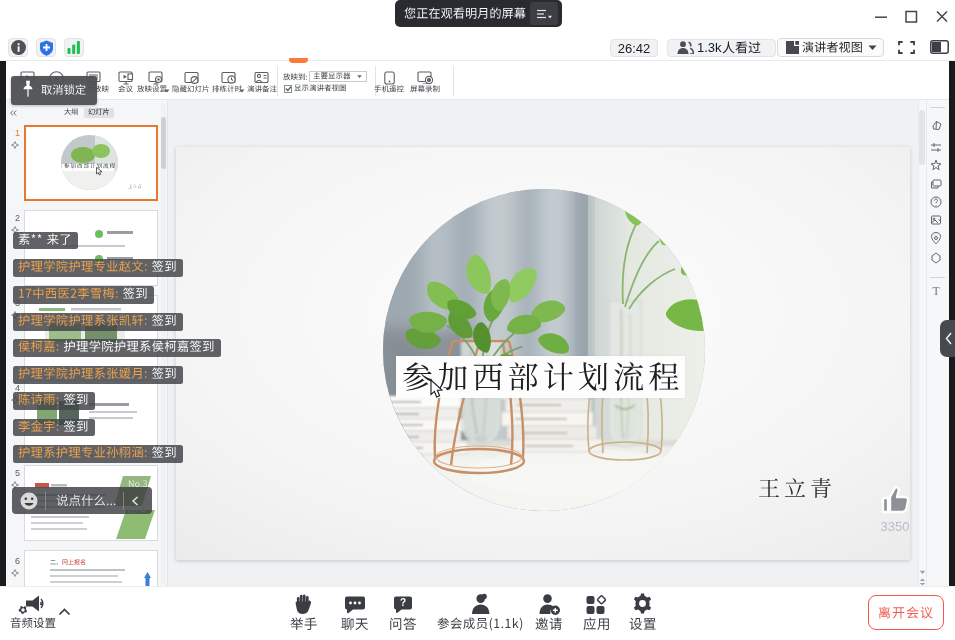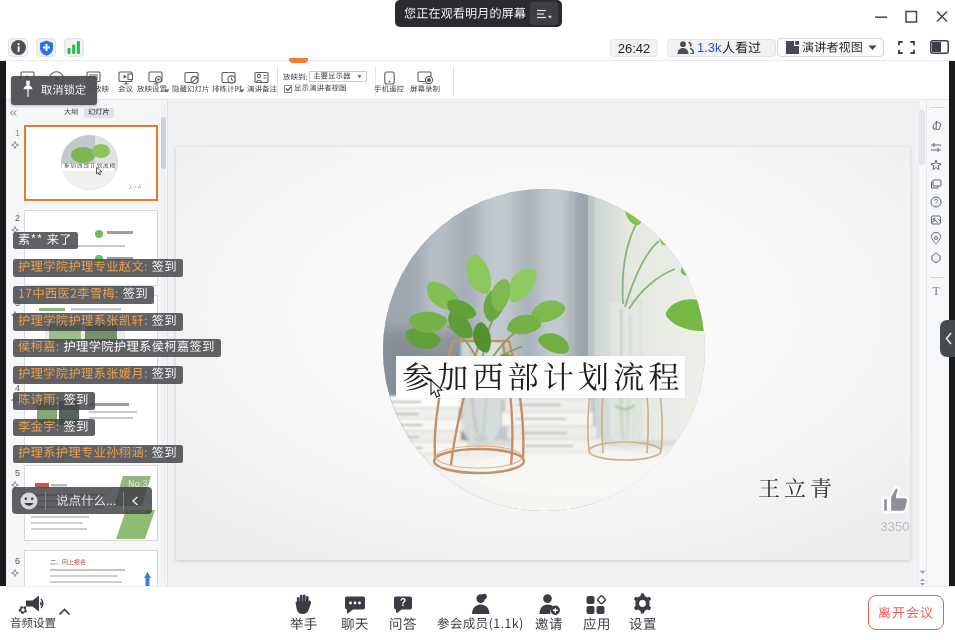--- a/index.html
+++ b/index.html
@@ -183,21 +183,21 @@
       <rect x="0.5" y="7" width="3" height="6" rx="1"></rect>
       <rect x="5.2" y="3.5" width="3" height="9.5" rx="1"></rect>
       <rect x="9.9" y="0" width="3" height="13" rx="1"></rect>
     </g>
   </svg><div class="abs" style="left:610px;top:38.5px;width:48px;height:18px;background:#f1f2f4;border:1px solid #e3e4e7;border-radius:4px;color:#1c1d20;font-size:13px;line-height:17px;text-align:center">26:42</div><div class="abs" style="left:667px;top:38.5px;width:109px;height:18px;background:#f1f2f4;border:1px solid #e3e4e7;border-radius:4px"></div><svg class="abs" style="left:677px;top:41px" width="17" height="13">
 <g fill="#4b4e55">
       <circle cx="6" cy="3.2" r="2.9"></circle>
       <path d="M0.5 13 C0.5 9.2 2.8 7 6 7 C9.2 7 11.5 9.2 11.5 13 Z"></path>
 <path d="M11.5 1.2 A3 3 0 0 1 13.5 5.4 M13.2 7.3 C15.4 8.2 16.5 10.2 16.5 13 L13 13" stroke="#4b4e55" stroke-width="1.6" fill="none"></path>
     </g>
-  </svg><div class="abs" style="left:697px;top:39.5px;font-size:13px;color:#1d4ed8">1.3k</div><svg style="position:absolute;left:722.0px;top:40.5px;overflow:visible" width="39" height="17">
+  </svg><div class="abs" style="left:697px;top:39.5px;font-size:13px;color:#0f172a">1.3k</div><svg style="position:absolute;left:722.0px;top:40.5px;overflow:visible" width="39" height="17">
     <g fill="#1c1d20">
       <use href="#g10" transform="translate(0.0,11.4) scale(0.013000,-0.013000)"></use>
       <use href="#g4" transform="translate(13.0,11.4) scale(0.013000,-0.013000)"></use>
       <use href="#g11" transform="translate(26.0,11.4) scale(0.013000,-0.013000)"></use>
     </g>
   </svg><div class="abs" style="left:777px;top:38px;width:107px;height:19px;background:#fbfbfc;border:1px solid #d7d9dc;border-radius:4px"></div><svg class="abs" style="left:785.5px;top:41px" width="13" height="13">
 <path d="M0 0 H8 V5 H13 V13 H0 Z" fill="#45484f"></path>
     <rect x="9.2" y="0" width="3.8" height="3.8" fill="#45484f"></rect>
   </svg><svg style="position:absolute;left:801.5px;top:41.0px;overflow:visible" width="61" height="16">
     <g fill="#25262a">

